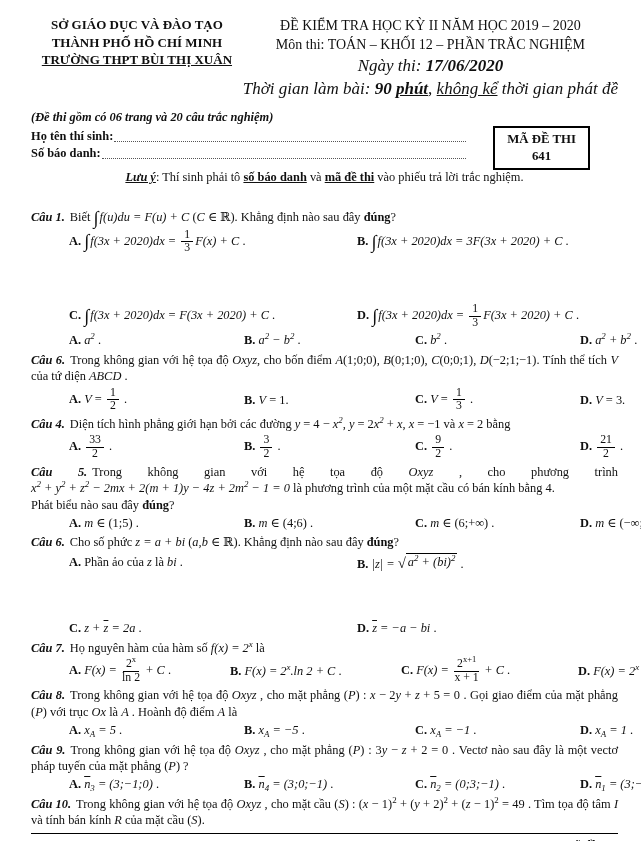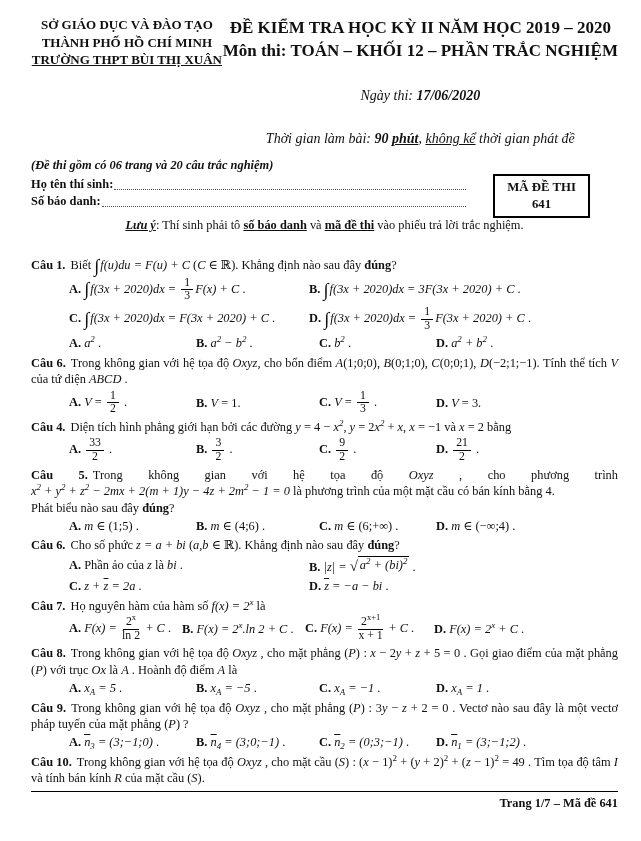--- a/index.html
+++ b/index.html
@@ -8,42 +8,42 @@
     width:641px; height:841px; margin:0 auto; background:#fff; color:#101010;
     font-family:"Liberation Serif","DejaVu Serif",serif; font-size:12.4px; line-height:1.32;
     padding:16px 23px 0 31px; overflow:hidden; position:relative;
   }
   
   .header { display:flex; width:100%; }
   .h-left  { width:250px; text-align:center; font-weight:bold; }
   .h-right { flex:1; text-align:center; }
   .h-line  { line-height:1.36; white-space:nowrap; }
   .h-left .h-line { font-size:13px; }
-  .h-right .h-line { font-size:17px; font-weight:bold; }
-  .h-right .italic { font-weight:normal; font-style:italic; font-size:14px;margin-top:24px; }
+  .h-right .h-line { font-size:14px; font-weight:normal; }
+  .h-right .italic { font-weight:normal; font-style:italic; font-size:17px; }
   .h-underline { text-decoration:underline; }
   
   .info { position:relative; margin-top:9px; }
   .pages-note { margin:0 0 2px 0; font-style:italic; font-weight:bold; }
   .fill-row { display:flex; margin-right:152px; height:17px; }
   .fill-label { font-weight:bold; white-space:nowrap; }
   .dots { flex:1; border-bottom:1.7px dotted #555; margin:0 0 3px 1px; }
   .code-box {
     position:absolute; top:17px; right:28px; width:97px; border:2px solid #000;
     text-align:center; font-weight:bold; font-size:12.8px; padding:3px 2px; line-height:1.3;
   }
   .notice { margin:7px 0 0 0; text-align:center; }
   .ul { text-decoration:underline; }
   
   .questions { margin-top:24px; }
   .question { margin-bottom:3px; }
   .stem { margin:0; text-align:justify; }
   .jlast { text-align:justify; text-align-last:justify; }
-  .qlabel { font-weight:bold; margin-right:5px; }
-  .opts { display:grid; align-items:center; margin-left:38px; row-gap:3px; margin-top:2px; margin-bottom:1px; }
+  .qlabel { font-weight:bold; margin-right:5px;font-style:italic; }
+  .opts { display:grid; align-items:center; margin-left:38px; row-gap:3px; margin-top:2px; margin-bottom:1px;gap:48px; }
   .cols2 { grid-template-columns:240px 1fr; }
   .cols4 { grid-template-columns:127px 123px 117px 1fr; }
   .cols4t{ grid-template-columns:113px 123px 129px 1fr; }
   .opt { white-space:nowrap; }
   
   .math { font-style:italic; }
   sup,sub { font-size:0.72em; line-height:0; }
   .frac { display:inline-flex; flex-direction:column; align-items:center; vertical-align:middle;
           line-height:1.08; font-size:0.95em; margin:0 2px; font-style:normal; text-align:center; }
   .frac .fn { border-bottom:1px solid #000; padding:0 3px 0; }

